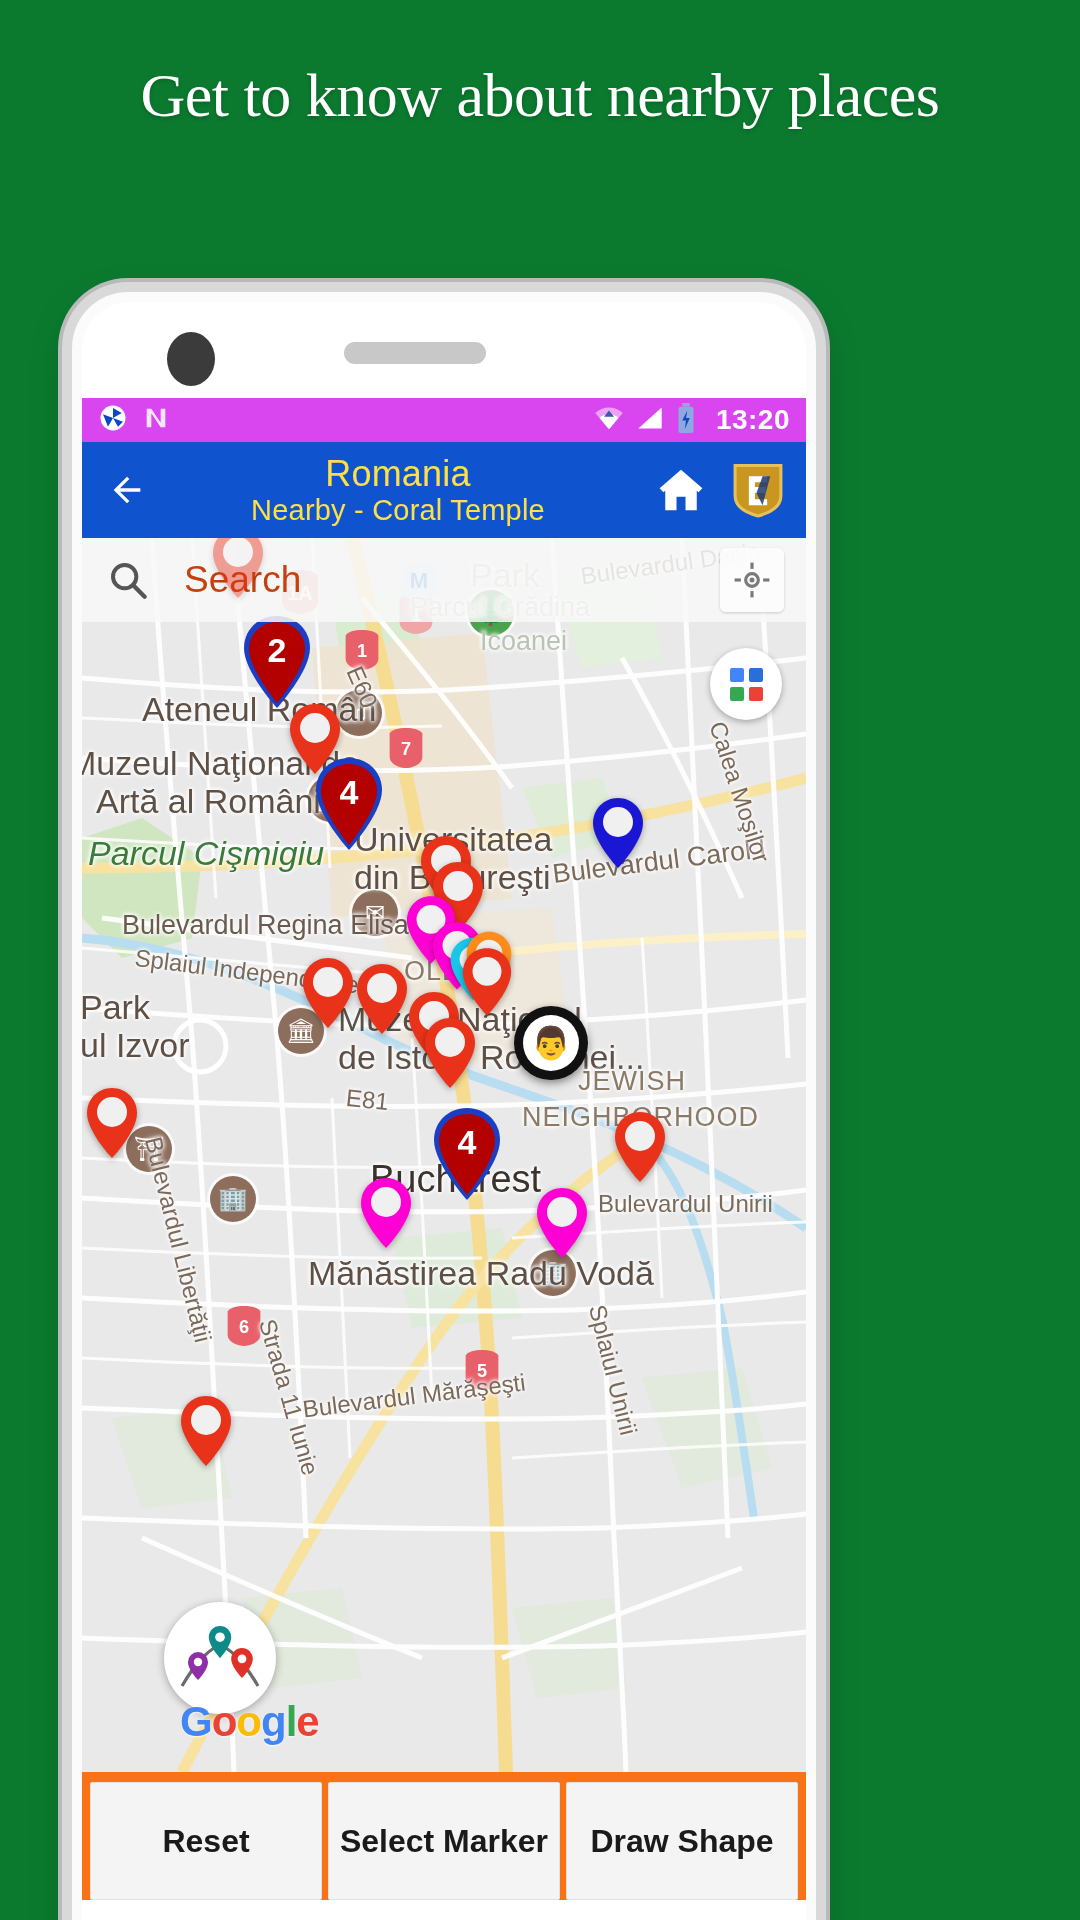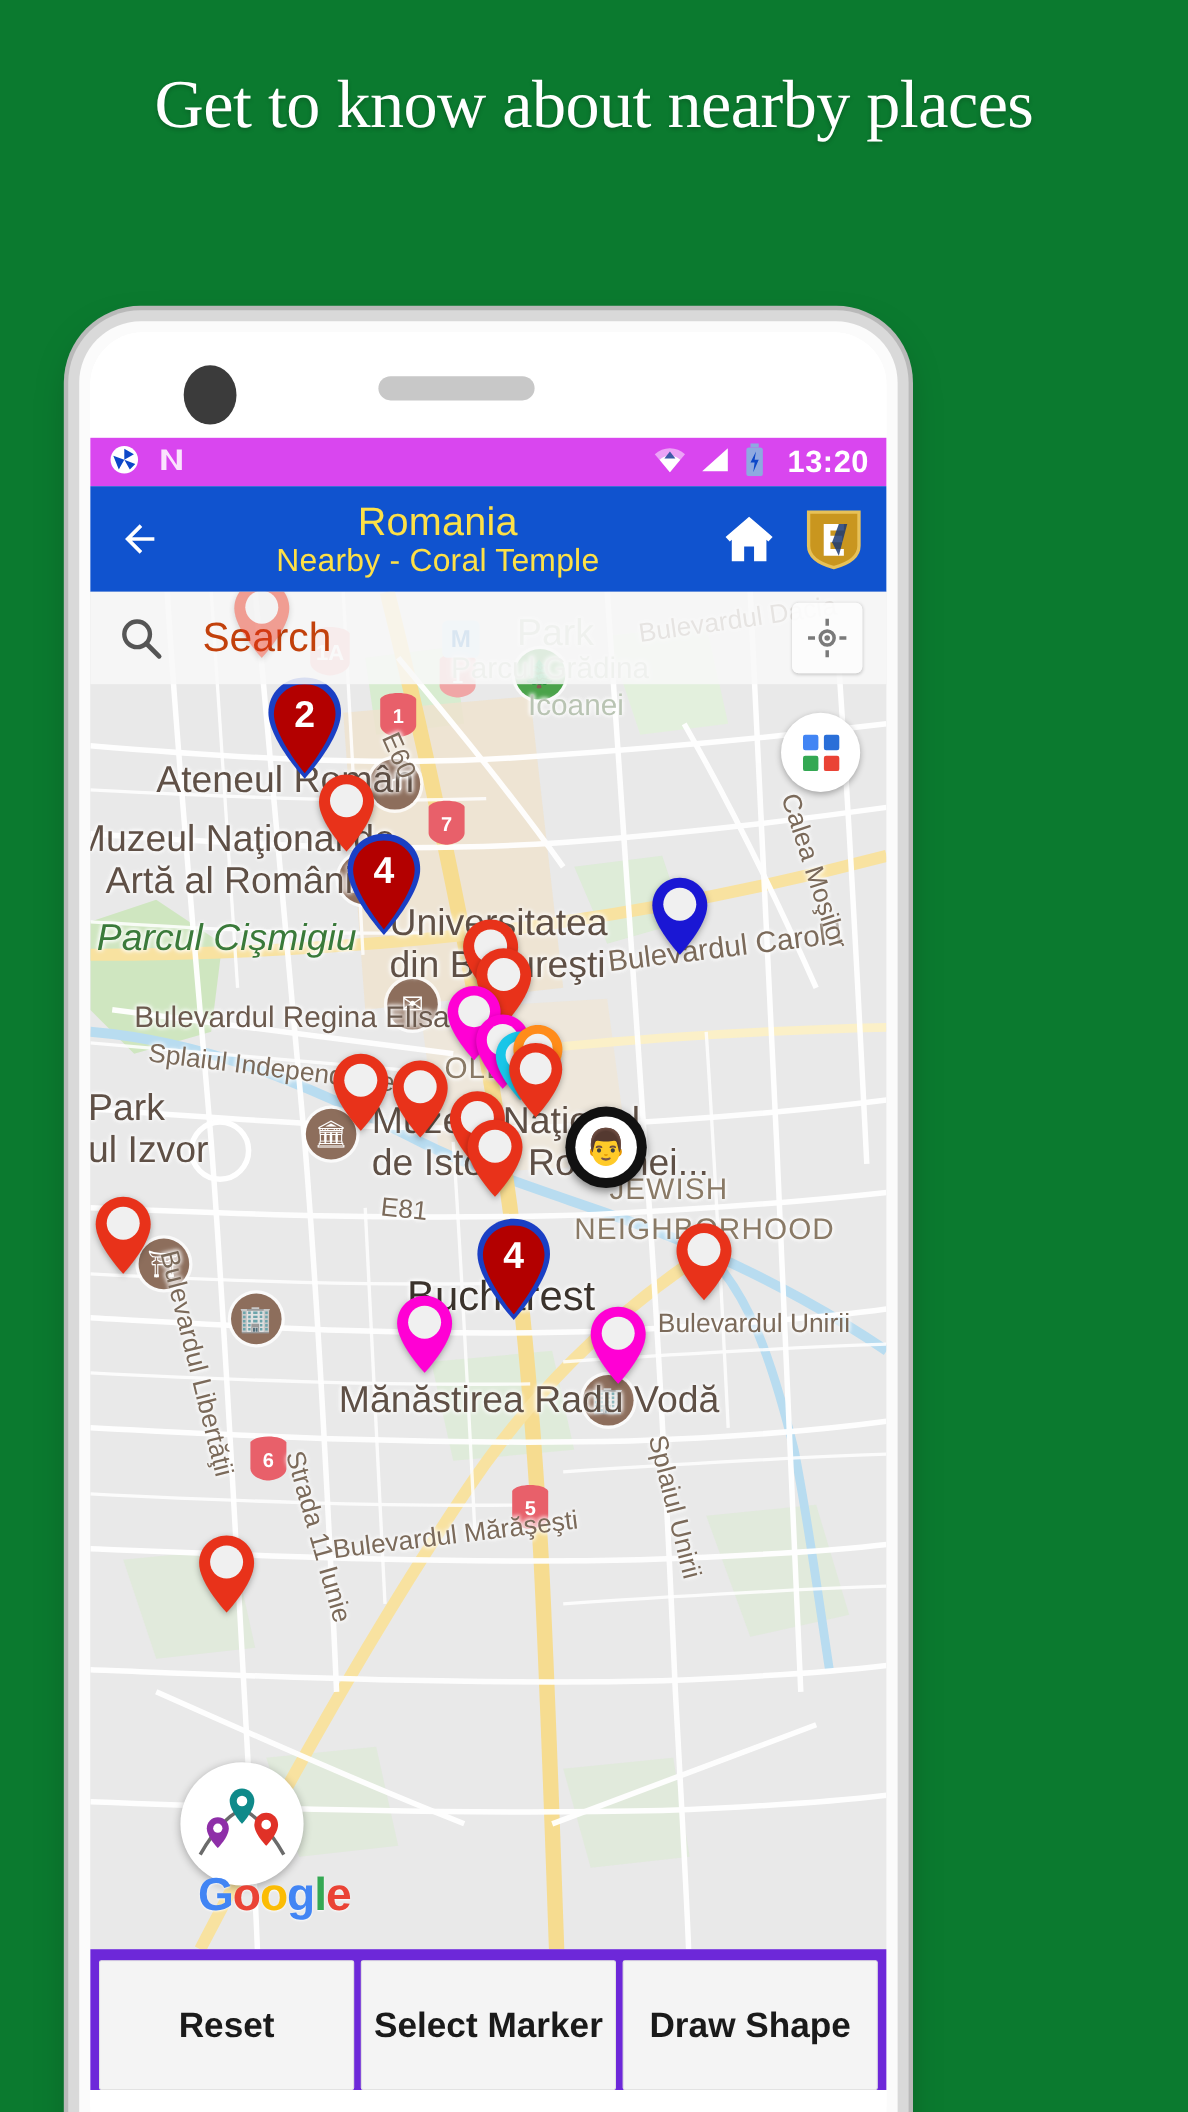--- a/index.html
+++ b/index.html
@@ -171,21 +171,21 @@
     box-shadow:0 3px 8px rgba(0,0,0,.45);
   }
   .user-dot .inner {
     width:56px; height:56px; border-radius:50%; background:#fff;
     display:flex; align-items:center; justify-content:center; font-size:32px;
   }
 
   
   .btn-row {
     position:relative; width:100%; height:auto;
-    background:#6d28d9; display:flex; gap:6px; padding:10px 8px 0 8px;
+    background:#f97316; display:flex; gap:6px; padding:10px 8px 0 8px;
   }
   .btn {
     flex:1; height:118px; background:#f4f4f4; border:1px solid #e2e2e2;
     display:flex; align-items:center; justify-content:center;
     font-size:32px; font-weight:700; color:#1a1a1a; cursor:pointer;
     border-radius:2px;
   }
   .nav-strip { width:100%; height:16px; background:#ffffff; }
 </style>
 </head>
@@ -346,21 +346,21 @@
       <div class="mlabel road" style="left:470px;top:308px;transform:rotate(-7deg);font-size:27px">Bulevardul Carol I</div>
       <div class="mlabel road" style="left:648px;top:180px;transform:rotate(72deg);transform-origin:left top">Calea Moşilor</div>
       <div class="mlabel" style="left:40px;top:372px">Bulevardul Regina Elisabeta</div>
       <div class="mlabel road" style="left:52px;top:420px;transform:rotate(7deg)">Splaiul Independenţei</div>
       <div class="mlabel hood" style="left:322px;top:418px">OLD TO</div>
       <div class="mlabel big" style="left:-2px;top:450px">Park</div>
       <div class="mlabel big" style="left:-2px;top:488px">ul Izvor</div>
       <div class="mlabel big" style="left:256px;top:462px">Muzeul Naţional</div>
       <div class="mlabel big" style="left:256px;top:500px">de Isto</div>
       <div class="mlabel big" style="left:398px;top:500px">Românei...</div>
-      <div class="mlabel hood" style="left:472px;top:528px">JEWISH</div>
+      <div class="mlabel hood" style="left:496px;top:528px">JEWISH</div>
       <div class="mlabel hood" style="left:440px;top:564px">NEIGHBORHOOD</div>
       <div class="mlabel city" style="left:288px;top:620px">Bucharest</div>
       <div class="mlabel road" style="left:516px;top:652px">Bulevardul Unirii</div>
       <div class="mlabel road rot90" style="left:84px;top:596px;transform:rotate(76deg)">Bulevardul Libertăţii</div>
       <div class="mlabel big" style="left:226px;top:716px">Mănăstirea Radu Vodă</div>
       <div class="mlabel road rot90" style="left:198px;top:778px;transform:rotate(74deg)">Strada 11 Iunie</div>
       <div class="mlabel road" style="left:220px;top:844px;transform:rotate(-7deg)">Bulevardul Mărăşeşti</div>
       <div class="mlabel road rot90" style="left:528px;top:764px;transform:rotate(76deg)">Splaiul Unirii</div>
       <div class="mlabel road" style="left:264px;top:548px;transform:rotate(6deg)">E81</div>
       <div class="mlabel road" style="left:284px;top:124px;transform:rotate(66deg);transform-origin:left top">E60</div>

